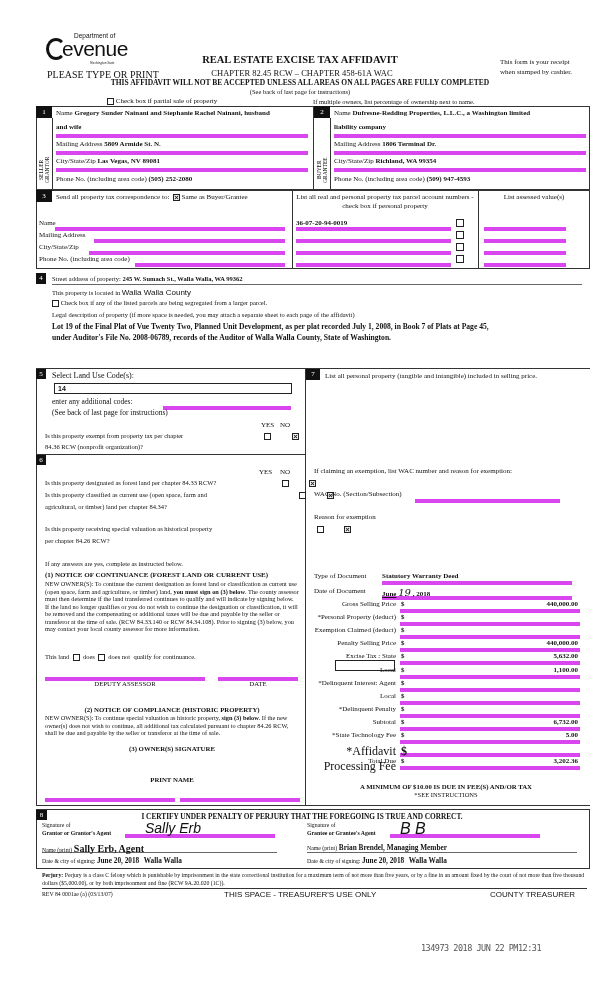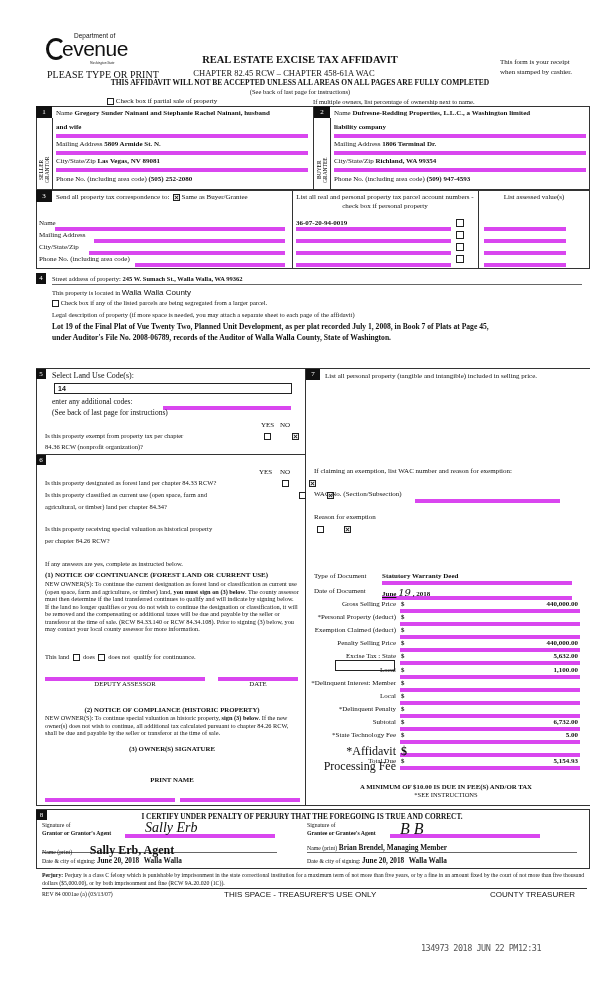--- a/index.html
+++ b/index.html
@@ -9,37 +9,37 @@
   .num { background: #111; color: #fff; font-family: "Liberation Serif", serif; font-size: 7px; text-align: center; }
   .line { border-bottom: 4px solid #d946ef; }
   .box { display: inline-block; width: 7px; height: 7px; border: 1px solid #222; box-sizing: border-box; vertical-align: middle; position: relative; }
   .box.x::before, .box.x::after { content: ""; position: absolute; left: 0; top: 2px; width: 5px; height: 1px; background: #222; }
   .box.x::before { transform: rotate(45deg); }
   .box.x::after { transform: rotate(-45deg); }
   .rotlabel { writing-mode: vertical-rl; transform: rotate(180deg); font-size: 5.5px; text-align: center; line-height: 6px; }
   .frame { border: 1px solid #333; box-sizing: border-box; }
   .right { text-align: right; }
   .center { text-align: center; }
-  .sig { font-family: Liberation Serif, serif; font-style: italic; font-size: 14px; }
+  .sig { font-family: Liberation Sans, sans-serif; font-style: italic; font-size: 14px; }
 </style>
 </head>
 <body>
 
 
 
 
 <div class="abs" style="left:44px;top:30px;width:80px;height:40px;">
   <div class="abs" style="left:2px;top:8px;width:20px;height:22px;border:3px solid #111;border-right-color:transparent;border-radius:50%;box-sizing:border-box;"></div>
   <div class="abs" style="left:30px;top:2px;font-size:6.5px;font-family:'Liberation Sans',sans-serif;">Department of</div>
   <div class="abs" style="left:18px;top:8px;font-size:21px;font-family:'Liberation Sans',sans-serif;letter-spacing:-0.5px;line-height:22px;">evenue</div>
   <div class="abs" style="left:46px;top:31px;font-size:3.5px;font-style:italic;">Washington State</div>
 </div>
 <div class="abs" style="left:47px;top:69px;font-size:10px;">PLEASE TYPE OR PRINT</div>
 <div class="abs center b" style="left:170px;top:54px;width:260px;font-size:10.5px;">REAL ESTATE EXCISE TAX AFFIDAVIT</div>
-<div class="abs center" style="left:154px;top:68px;width:260px;font-size:8.5px;">CHAPTER 82.45 RCW – CHAPTER 458-61A WAC</div>
+<div class="abs center" style="left:172px;top:68px;width:260px;font-size:8.5px;">CHAPTER 82.45 RCW – CHAPTER 458-61A WAC</div>
 <div class="abs" style="left:500px;top:58px;font-size:7px;">This form is your receipt</div>
 <div class="abs" style="left:500px;top:68px;font-size:7px;">when stamped by cashier.</div>
 <div class="abs center b" style="left:20px;top:78px;width:560px;font-size:7.5px;">THIS AFFIDAVIT WILL NOT BE ACCEPTED UNLESS ALL AREAS ON ALL PAGES ARE FULLY COMPLETED</div>
 <div class="abs center" style="left:170px;top:88px;width:260px;font-size:6.5px;">(See back of last page for instructions)</div>
 <div class="abs" style="left:107px;top:97px;font-size:7px;">
   <span class="box"></span>
   <span>Check box if partial sale of property</span>
 </div>
 <div class="abs" style="left:313px;top:98px;font-size:6.5px;">If multiple owners, list percentage of ownership next to name.</div>
 
@@ -282,21 +282,21 @@
       </div>
     </div>
     <div class="abs" style="left: 0px; top: 65.5px; width: 278px; height: 13.1px; font-size: 7px;">
       <div class="abs right" style="left: 0px; top: 2px; width: 90px;">Local</div>
       <div class="abs line" style="left: 94px; top: 2px; width: 180px; height: 9px;">
         <span class="abs b" style="left: 1px; top: 0px;">$</span>
         <span class="abs b right" style="right: 2px; top: 0px;">1,100.00</span>
       </div>
     </div>
     <div class="abs" style="left: 0px; top: 78.6px; width: 278px; height: 13.1px; font-size: 7px;">
-      <div class="abs right" style="left: 0px; top: 2px; width: 90px;">*Delinquent Interest: Member</div>
+      <div class="abs right" style="left: 0px; top: 2px; width: 90px;">*Delinquent Interest: Agent</div>
       <div class="abs line" style="left: 94px; top: 2px; width: 180px; height: 9px;">
         <span class="abs b" style="left: 1px; top: 0px;">$</span>
         <span class="abs b right" style="right: 2px; top: 0px;"></span>
       </div>
     </div>
     <div class="abs" style="left: 0px; top: 91.7px; width: 278px; height: 13.1px; font-size: 7px;">
       <div class="abs right" style="left: 0px; top: 2px; width: 90px;">Local</div>
       <div class="abs line" style="left: 94px; top: 2px; width: 180px; height: 9px;">
         <span class="abs b" style="left: 1px; top: 0px;">$</span>
         <span class="abs b right" style="right: 2px; top: 0px;"></span>
@@ -327,39 +327,39 @@
       <div class="abs right" style="left: 0px; top: 2px; width: 90px;">*Affidavit Processing Fee</div>
       <div class="abs line" style="left: 94px; top: 2px; width: 180px; height: 9px;">
         <span class="abs b" style="left: 1px; top: 0px;">$</span>
         <span class="abs b right" style="right: 2px; top: 0px;"></span>
       </div>
     </div>
     <div class="abs" style="left: 0px; top: 157.2px; width: 278px; height: 13.1px; font-size: 7px;">
       <div class="abs right" style="left: 0px; top: 2px; width: 90px;">Total Due</div>
       <div class="abs line" style="left: 94px; top: 2px; width: 180px; height: 9px;">
         <span class="abs b" style="left: 1px; top: 0px;">$</span>
-        <span class="abs b right" style="right: 2px; top: 0px;">5,154.93</span>
+        <span class="abs b right" style="right: 2px; top: 0px;">3,202.36</span>
       </div>
     </div>
   </div>
 <div class="abs" style="left:335px;top:660px;width:60px;height:11px;border:1px solid #222;box-sizing:border-box;"></div>
 
 <div class="abs center b" style="left:306px;top:783px;width:280px;font-size:6.8px;">A MINIMUM OF $10.00 IS DUE IN FEE(S) AND/OR TAX</div>
 <div class="abs center" style="left:306px;top:791px;width:280px;font-size:6.5px;">*SEE INSTRUCTIONS</div>
 
 
 <div class="abs frame" style="left:36px;top:809px;width:554px;height:60px;"></div>
 <div class="abs num" style="left:36px;top:810px;width:11px;height:10px;line-height:10px;">8</div>
 <div class="abs center b" style="left:42px;top:812px;width:520px;font-size:7.3px;">I CERTIFY UNDER PENALTY OF PERJURY THAT THE FOREGOING IS TRUE AND CORRECT.</div>
 <div class="abs" style="left:42px;top:822px;font-size:5.8px;">Signature of</div>
 <div class="abs b" style="left:42px;top:830px;font-size:5.8px;">Grantor or Grantor's Agent</div>
 <div class="abs line sig" style="left:125px;top:820px;width:150px;height:18px;padding-left:20px;box-sizing:border-box;">Sally Erb</div>
 <div class="abs" style="left:42px;top:843px;width:235px;height:9px;border-bottom:1px solid #666;">
   <span style="font-size:5.8px;">Name (print)</span>
-  <span class="b" style="font-size:12px;margin-left:16px;">Sally Erb, Agent</span>
+  <span class="b" style="font-size:10px;">Sally Erb, Agent</span>
 </div>
 <div class="abs" style="left:42px;top:856px;width:235px;font-size:5.8px;">
   <span>Date &amp; city of signing:</span>
   <span class="b" style="font-size:7.3px;">June 20, 2018</span>
   &nbsp;&nbsp;<span class="b" style="font-size:7.3px;">Walla Walla</span>
 </div>
 
 <div class="abs" style="left:307px;top:822px;font-size:5.8px;">Signature of</div>
 <div class="abs b" style="left:307px;top:830px;font-size:5.8px;">Grantee or Grantee's Agent</div>
 <div class="abs line sig" style="left:390px;top:820px;width:150px;height:18px;padding-left:10px;box-sizing:border-box;font-size:16px;">B B</div>

